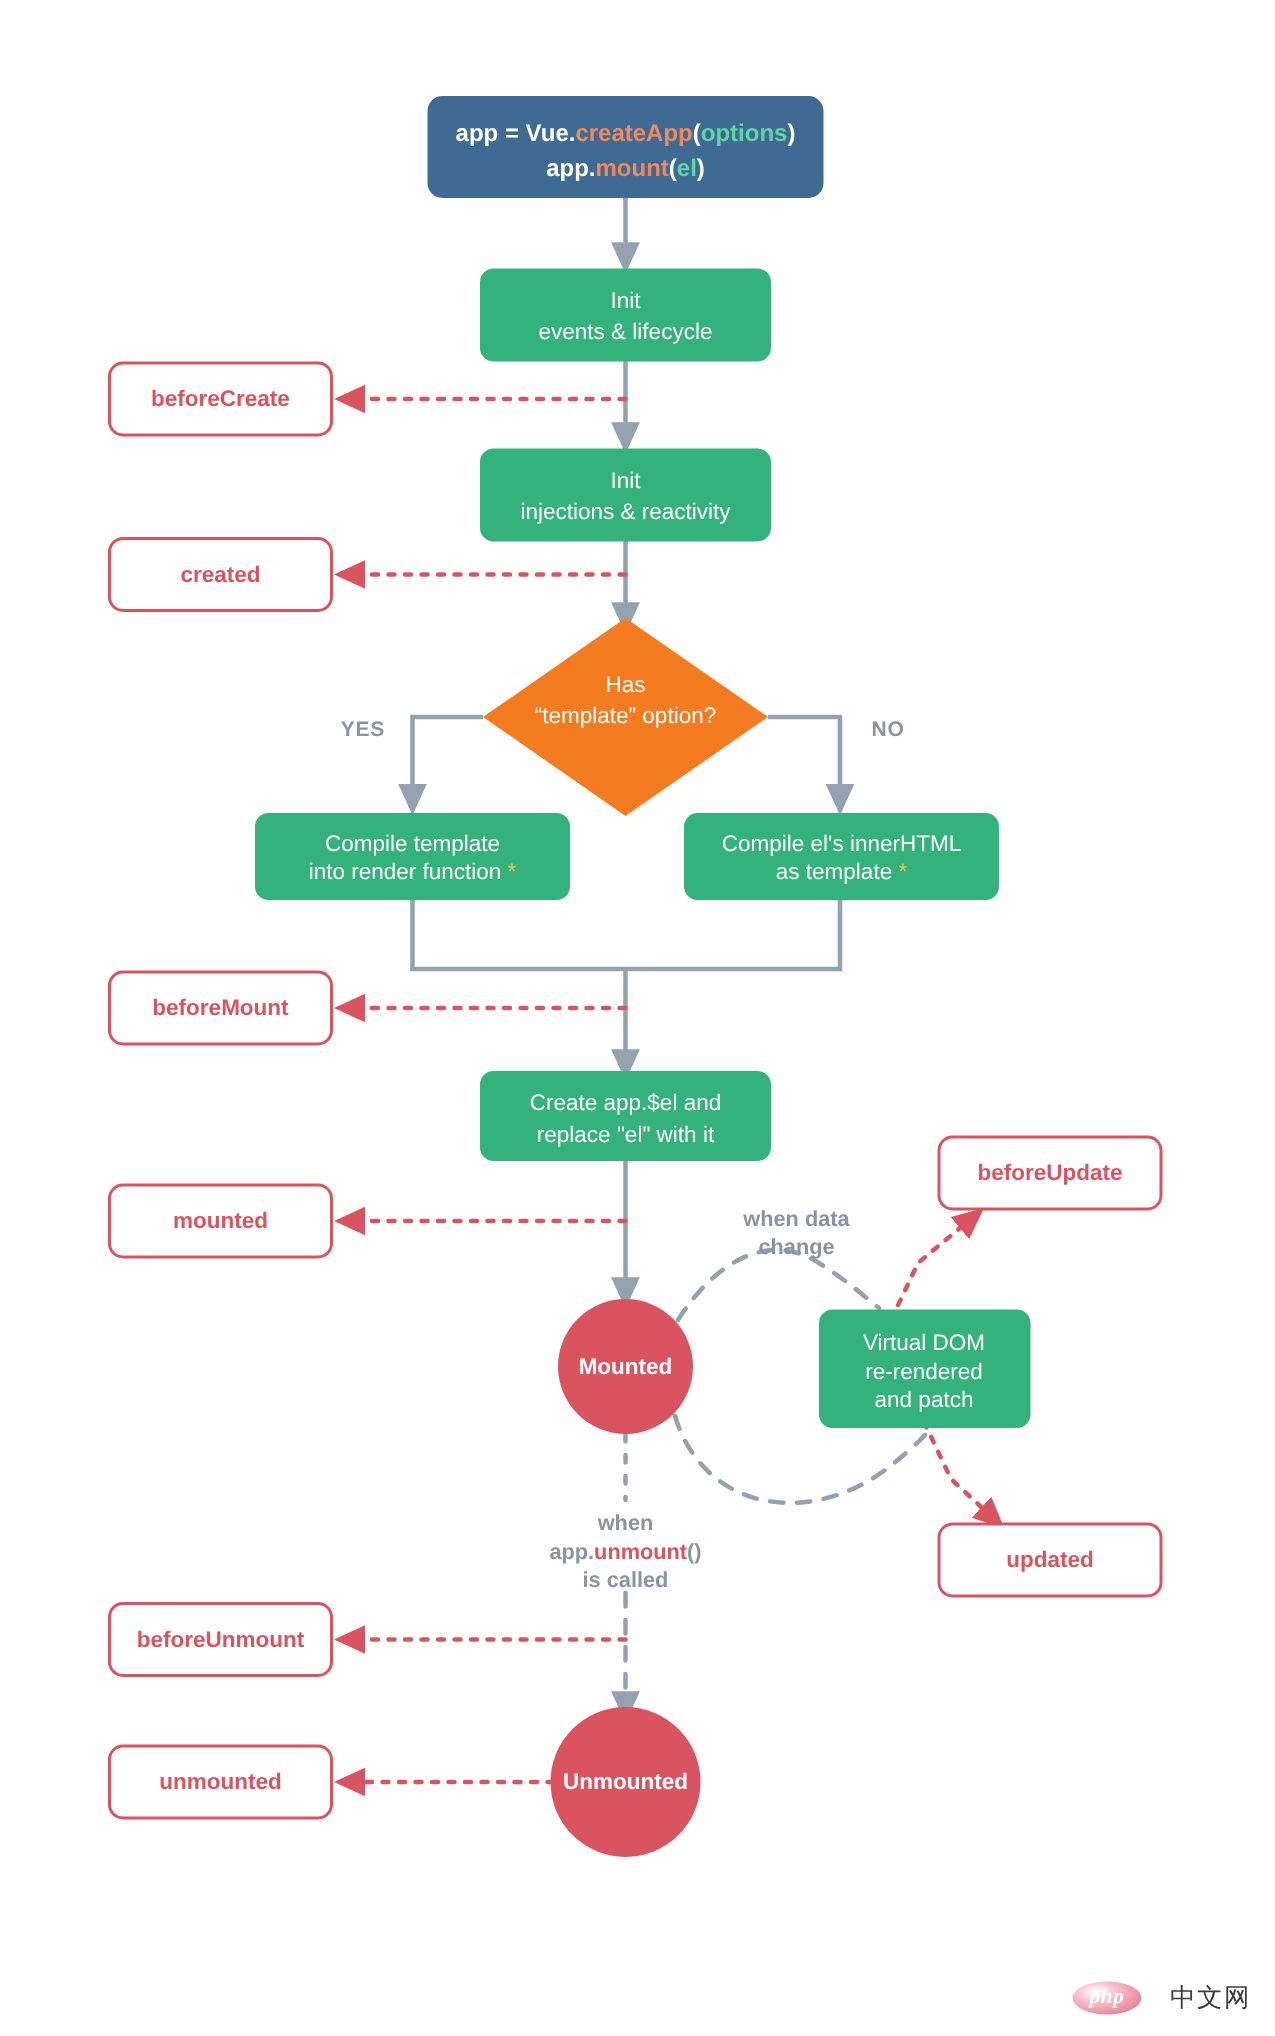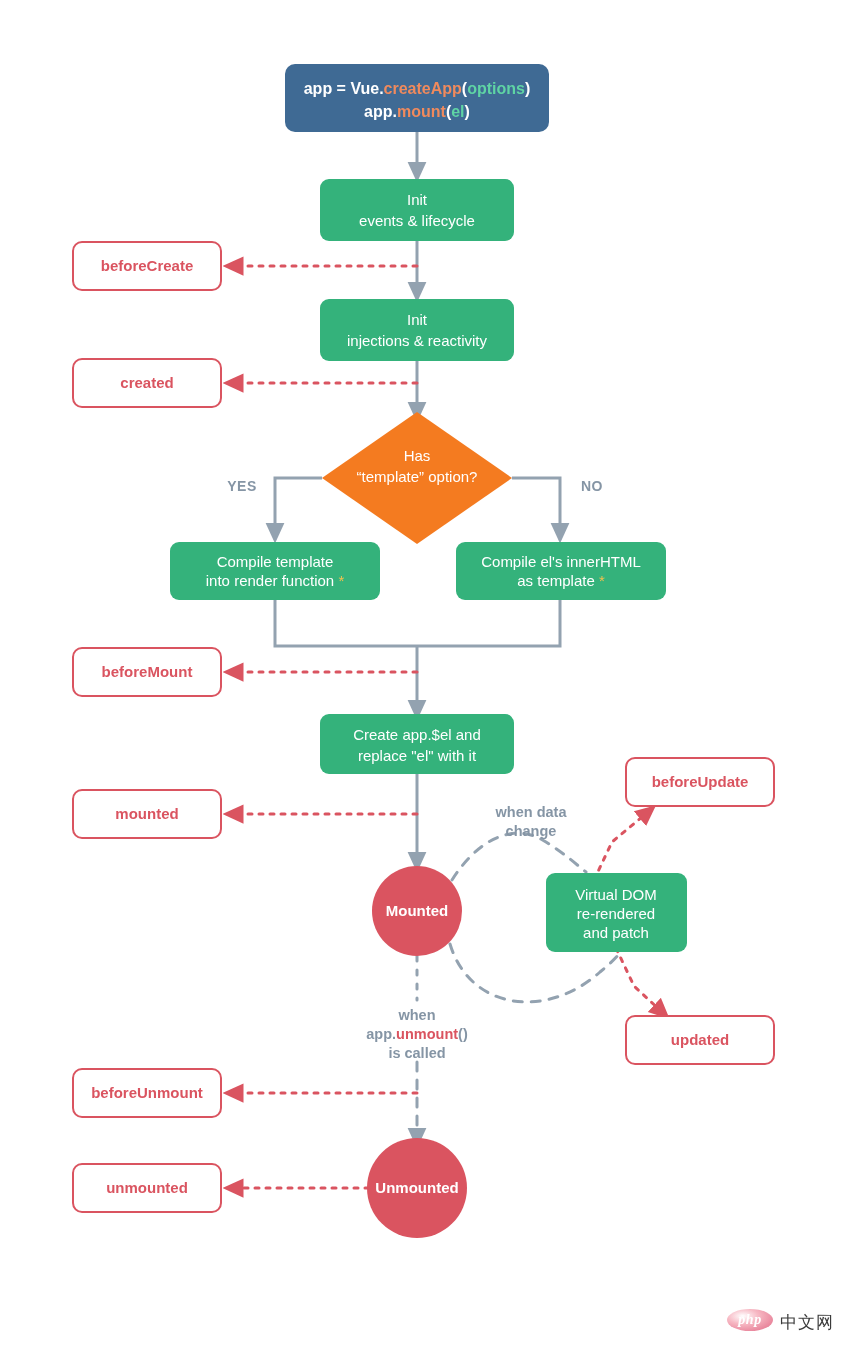--- a/index.html
+++ b/index.html
@@ -72,24 +72,24 @@
   .code-label {
     font-family: "Liberation Sans", sans-serif;
     font-weight: bold;
     font-size: 16px;
     text-anchor: middle;
   }
   .asterisk { fill: #f2c14e; }
   .watermark-wrap {
     position: absolute;
     right: 16px;
-    bottom: 26px;
+    bottom: 14px;
     display: flex;
-    align-items: flex-end;
-    gap: 7px;
+    align-items: center;
+    gap: 19px;
   }
   .php-pill {
     width: 46px;
     height: 22px;
     border-radius: 50%;
     background: radial-gradient(ellipse at 34% 32%, #ffffff 0%, #f7b9c4 36%, #ea8ba0 72%, #e3768e 100%);
     display: flex;
     align-items: center;
     justify-content: center;
   }

